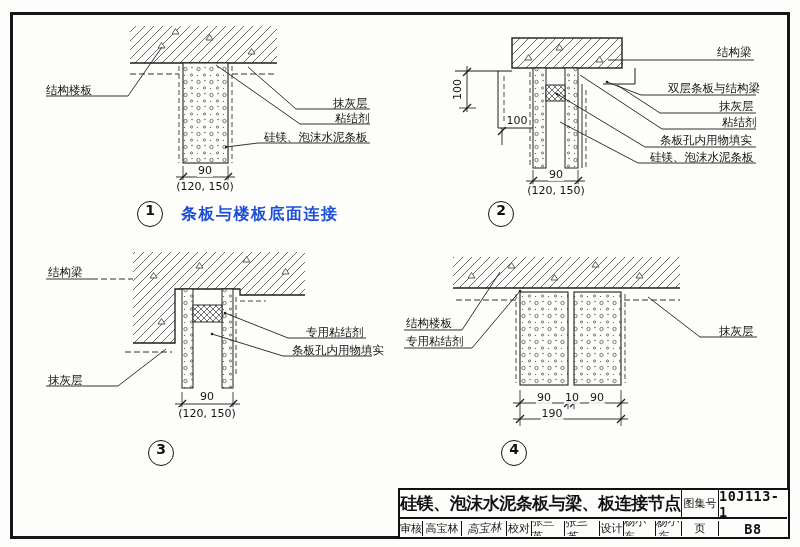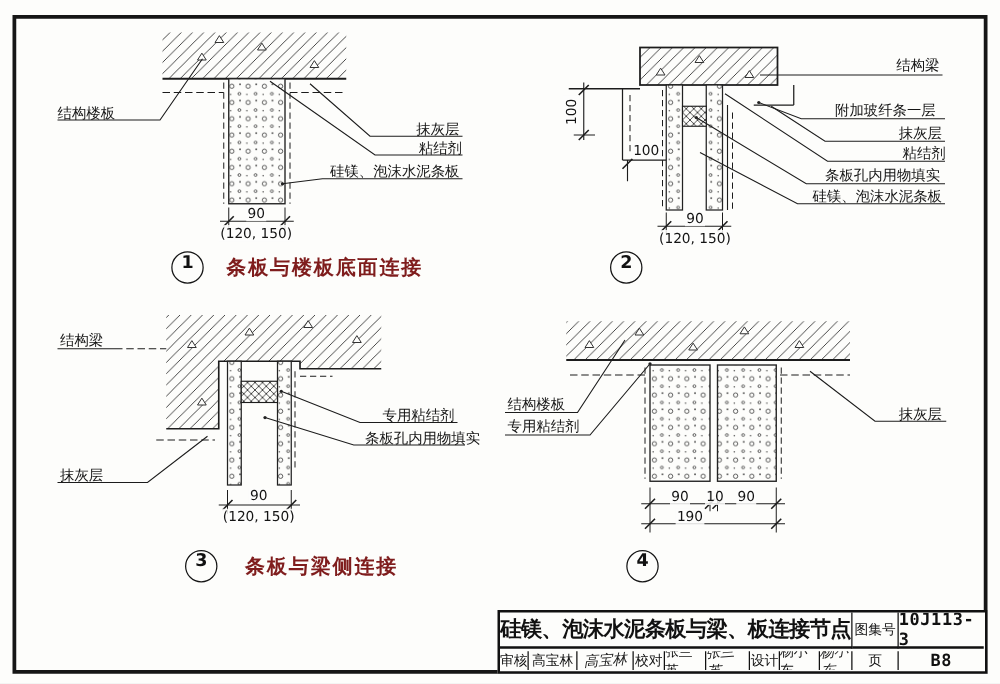--- a/index.html
+++ b/index.html
@@ -6,21 +6,21 @@
   #sheet{position:relative;width:800px;height:547px;background:#fdfdfb;overflow:hidden;
          font-family:"DejaVu Sans",sans-serif;}
   #frame{position:absolute;inset:12px 10px 8px 10px;border:3px solid #161616;}
   svg{position:absolute;left:0;top:0;}
   .t{position:absolute;font:11.5px "DejaVu Sans",sans-serif;color:#141414;white-space:nowrap;line-height:13px;}
   .dim{font-size:11px;background:rgba(253,253,251,.85);padding:0 1px;}
   .c{transform:translateX(-50%);}
   .rot{width:24px;text-align:center;transform:rotate(-90deg);}
   .cap-num{position:absolute;width:24px;height:24px;border:1.6px solid #151515;border-radius:50%;
            text-align:center;line-height:24px;font:bold 14px "DejaVu Sans",sans-serif;color:#111;background:#fdfdfb;}
-  .cap-txt{position:absolute;font:bold 16px "DejaVu Sans",sans-serif;color:#7f1d1d;letter-spacing:1.5px;white-space:nowrap;}
+  .cap-txt{position:absolute;font:bold 16px "DejaVu Sans",sans-serif;color:#1d4ed8;letter-spacing:1.5px;white-space:nowrap;}
   
   #tblock{position:absolute;left:398px;top:488px;width:392px;height:51px;border:2.5px solid #111;
           box-sizing:border-box;background:#fdfdfb;}
   .tb-cell{position:absolute;box-sizing:border-box;display:flex;align-items:center;justify-content:center;
            color:#111;overflow:hidden;}
   .bR{border-right:1.5px solid #111;}
   .bB{border-bottom:2px solid #111;}
   .tb-title{font:bold 17px "DejaVu Sans",sans-serif;letter-spacing:-.5px;}
   .tb-small{font:11px "DejaVu Sans",sans-serif;}
   .tb-no{font:bold 13.5px "DejaVu Sans Mono",monospace;letter-spacing:.5px;}
@@ -184,53 +184,52 @@
   <span class="t" style="left:46px;top:84px">结构楼板</span>
   <span class="t" style="left:333px;top:97px">抹灰层</span>
   <span class="t" style="left:335px;top:112px">粘结剂</span>
   <span class="t" style="left:264px;top:131px">硅镁、泡沫水泥条板</span>
   <span class="t dim c" style="left:205px;top:164px">90</span>
   <span class="t dim c" style="left:205px;top:180px">(120, 150)</span>
   <span class="cap-num" style="left:137px;top:201px">1</span>
   <span class="cap-txt" style="left:181px;top:204px">条板与楼板底面连接</span>
 
   <span class="t" style="left:717px;top:46px">结构梁</span>
-  <span class="t" style="left:668px;top:82px">附加玻纤条一层</span>
+  <span class="t" style="left:668px;top:82px">双层条板与结构梁</span>
   <span class="t" style="left:719px;top:100px">抹灰层</span>
   <span class="t" style="left:722px;top:116px">粘结剂</span>
   <span class="t" style="left:660px;top:134px">条板孔内用物填实</span>
   <span class="t" style="left:650px;top:151px">硅镁、泡沫水泥条板</span>
   <span class="t dim rot" style="left:444px;top:83px">100</span>
   <span class="t dim c" style="left:517px;top:114px">100</span>
   <span class="t dim c" style="left:556px;top:168px">90</span>
   <span class="t dim c" style="left:556px;top:184px">(120, 150)</span>
   <span class="cap-num" style="left:488px;top:201px">2</span>
 
   <span class="t" style="left:48px;top:266px">结构梁</span>
   <span class="t" style="left:48px;top:374px">抹灰层</span>
   <span class="t" style="left:306px;top:326px">专用粘结剂</span>
   <span class="t" style="left:292px;top:344px">条板孔内用物填实</span>
   <span class="t dim c" style="left:207px;top:390px">90</span>
   <span class="t dim c" style="left:207px;top:407px">(120, 150)</span>
   <span class="cap-num" style="left:148px;top:440px">3</span>
-  <span class="cap-txt" style="left:196px;top:443px">条板与梁侧连接</span>
 
   <span class="t" style="left:406px;top:317px">结构楼板</span>
   <span class="t" style="left:406px;top:335px">专用粘结剂</span>
   <span class="t" style="left:719px;top:325px">抹灰层</span>
   <span class="t dim c" style="left:544px;top:391px">90</span>
   <span class="t dim c" style="left:572px;top:391px">10</span>
   <span class="t dim c" style="left:597px;top:391px">90</span>
   <span class="t dim c" style="left:552px;top:407px">190</span>
   <span class="cap-num" style="left:501px;top:440px">4</span>
 
   <div id="tblock">
     <div class="tb-cell tb-title bR bB" style="left:0;top:0;width:282px;height:29px">硅镁、泡沫水泥条板与梁、板连接节点</div>
     <div class="tb-cell tb-small bR bB" style="left:282px;top:0;width:37px;height:29px">图集号</div>
-    <div class="tb-cell tb-no bB" style="left:319px;top:0;width:68px;height:29px">10J113-3</div>
+    <div class="tb-cell tb-no bB" style="left:319px;top:0;width:68px;height:29px">10J113-1</div>
 
     <div class="tb-cell tb-small bR" style="left:0;top:31px;width:23px;height:15px">审核</div>
     <div class="tb-cell tb-small bR" style="left:23px;top:31px;width:39px;height:15px">高宝林</div>
     <div class="tb-cell bR" style="left:62px;top:31px;width:45px;height:15px">
         <span class="sig">高宝林</span>
       </div>
     <div class="tb-cell tb-small bR" style="left:107px;top:31px;width:25px;height:15px">校对</div>
     <div class="tb-cell tb-small bR" style="left:132px;top:31px;width:33px;height:15px">张兰英</div>
     <div class="tb-cell bR" style="left:165px;top:31px;width:35px;height:15px">
         <span class="sig">张兰英</span>

